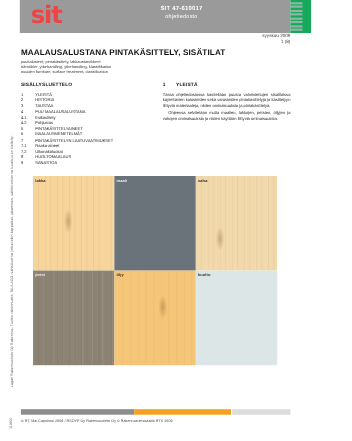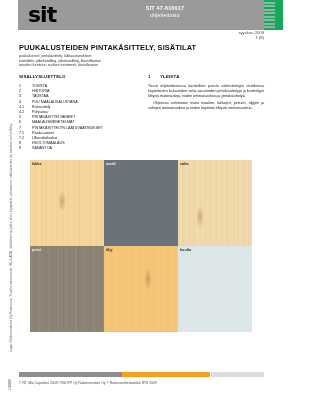--- a/index.html
+++ b/index.html
@@ -47,21 +47,21 @@
     background: #b9b9b9;
     opacity: .75;
   }
   .logo {
     position: absolute;
     left: 28px; top: 2px;
     font-family: "DejaVu Sans", sans-serif;
     font-size: 22px;
     font-weight: bold;
     letter-spacing: -1px;
-    color: #000000;
+    color: #ef4444;
     line-height: 26px;
   }
   .doc-id {
     position: absolute;
     left: 110px; top: 5px;
     width: 110px;
     text-align: center;
     font-size: 5.4px;
     font-weight: bold;
     color: #ffffff;
@@ -283,21 +283,21 @@
     <div>SIT 47-610017</div>
     <div class="doc-sub">ohjetiedosto</div>
   </div>
 </div>
 
 <div class="issue">
   <div>syyskuu 2009</div>
   <div>1 (8)</div>
 </div>
 
-<div class="title">PUUKALUSTEIDEN PINTAKÄSITTELY, SISÄTILAT</div>
+<div class="title">MAALAUSALUSTANA PINTAKÄSITTELY, SISÄTILAT</div>
 <div class="keywords">
   <div>puukalusteet, pintakäsittely, lakkaustarvikkeet</div>
   <div>trämöbler, ytbehandling, ytbehandling, klassifikation</div>
   <div>wooden furniture, surface treatment, classification</div>
 </div>
 
 <div class="col-left">
   <div class="sec-head">SISÄLLYSLUETTELO</div>
   <ul class="toc">
     <li><span class="n">1</span><span>YLEISTÄ</span></li>

